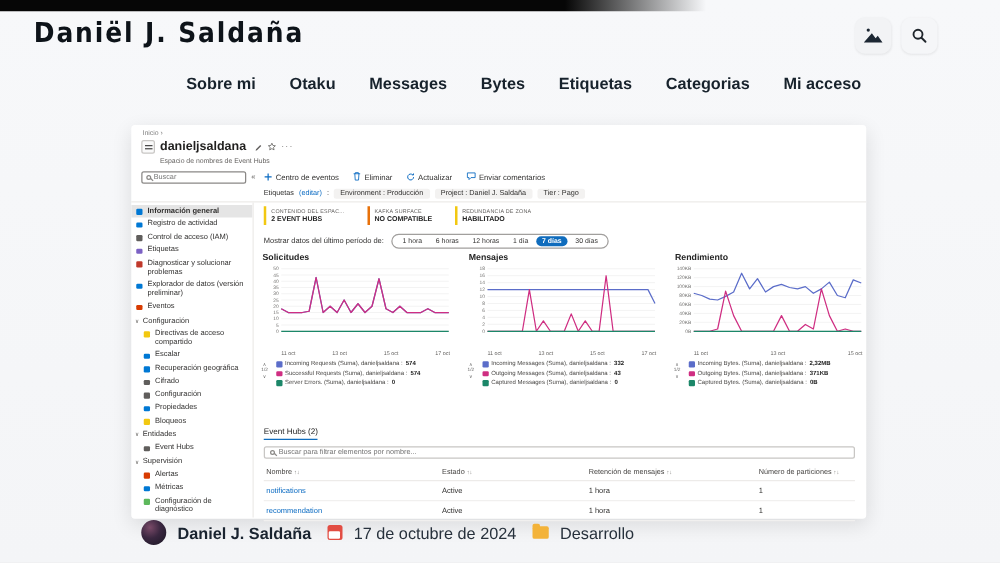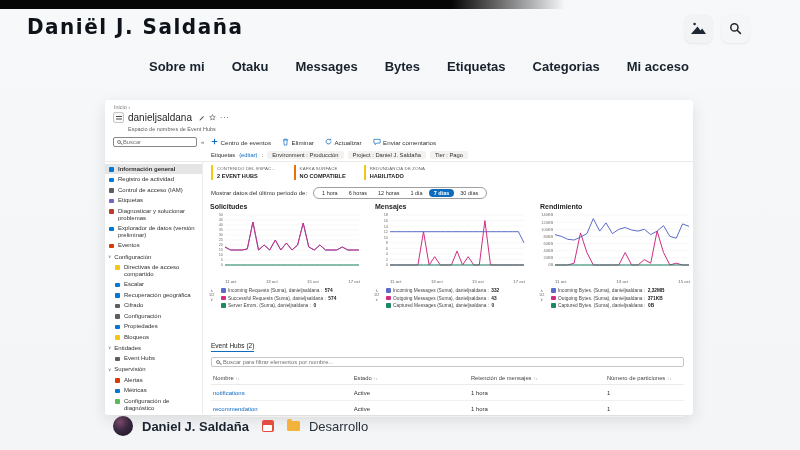--- a/index.html
+++ b/index.html
@@ -12,21 +12,21 @@
   .iconbtn{position:absolute;top:14px;width:29px;height:29px;border-radius:8px;background:#f1f3f5;box-shadow:0 1px 2px rgba(0,0,0,.07);display:flex;align-items:center;justify-content:center;cursor:pointer;}
   #btn-mountain{left:684px;background:#f2f3f5;}
   #btn-search{left:721px;background:#f5f6f8;}
 
   
   .card{position:absolute;left:105px;top:100px;width:588px;height:315px;background:#fff;border-radius:3px;box-shadow:0 5px 16px rgba(0,0,0,.11);}
   .bc{position:absolute;left:9px;top:4px;font-size:5.5px;color:#7d7d7d;}
   .titlerow{position:absolute;left:8px;top:12px;display:flex;align-items:center;gap:4px;}
   .nsicon{width:11px;height:11px;border:1px solid #c8c6c4;border-radius:2px;position:relative;background:#fafafa;}
   .nsicon i{position:absolute;left:2px;top:3px;width:6px;height:1px;background:#4a4a4a;box-shadow:0 2.5px 0 #4a4a4a;}
-  .aztitle{font-size:10px;font-weight:400;color:#201f1e;}
+  .aztitle{font-size:10px;font-weight:700;color:#201f1e;}
   .titleicons{display:flex;align-items:center;gap:4px;margin-left:3px;}
   .dots{font-size:7px;color:#605e5c;letter-spacing:1px;}
   .subtitle{position:absolute;left:23px;top:26px;font-size:5.5px;color:#605e5c;}
   .side-search{position:absolute;left:8px;top:37px;width:84px;height:10px;border:1px solid #8a8886;border-radius:2px;display:flex;align-items:center;gap:2px;padding:0 3px;background:#fff;}
   .side-search input{border:none;outline:none;width:100%;font-size:5.8px;color:#323130;background:transparent;padding:0;font-family:"Liberation Sans",sans-serif;}
   .collapse{position:absolute;left:96px;top:38.5px;font-size:6px;color:#605e5c;}
   .mag{width:4px;height:4px;border:1px solid #8a8886;border-radius:50%;position:relative;flex:none;}
   .mag::after{content:"";position:absolute;width:2.6px;height:1px;background:#8a8886;transform:rotate(45deg);right:-2.2px;bottom:-.6px;}
   .toolbar{position:absolute;left:106px;top:36px;height:12px;display:flex;align-items:center;gap:11px;}
   .tbitem{display:flex;align-items:center;gap:2.5px;font-size:6.2px;color:#323130;cursor:pointer;white-space:nowrap;}
@@ -472,16 +472,17 @@
             </div>
           </div>
       </div>
     </div>
   </figure>
 
   <div class="meta">
     <span class="avatar"></span>
     <span class="author">Daniel J. Saldaña</span>
     <span class="cal"></span>
+    <span class="mtext">17 de octubre de 2024</span>
     <span class="folder"></span>
     <span class="mtext">Desarrollo</span>
   </div>
 </div>
 
 </body></html>

